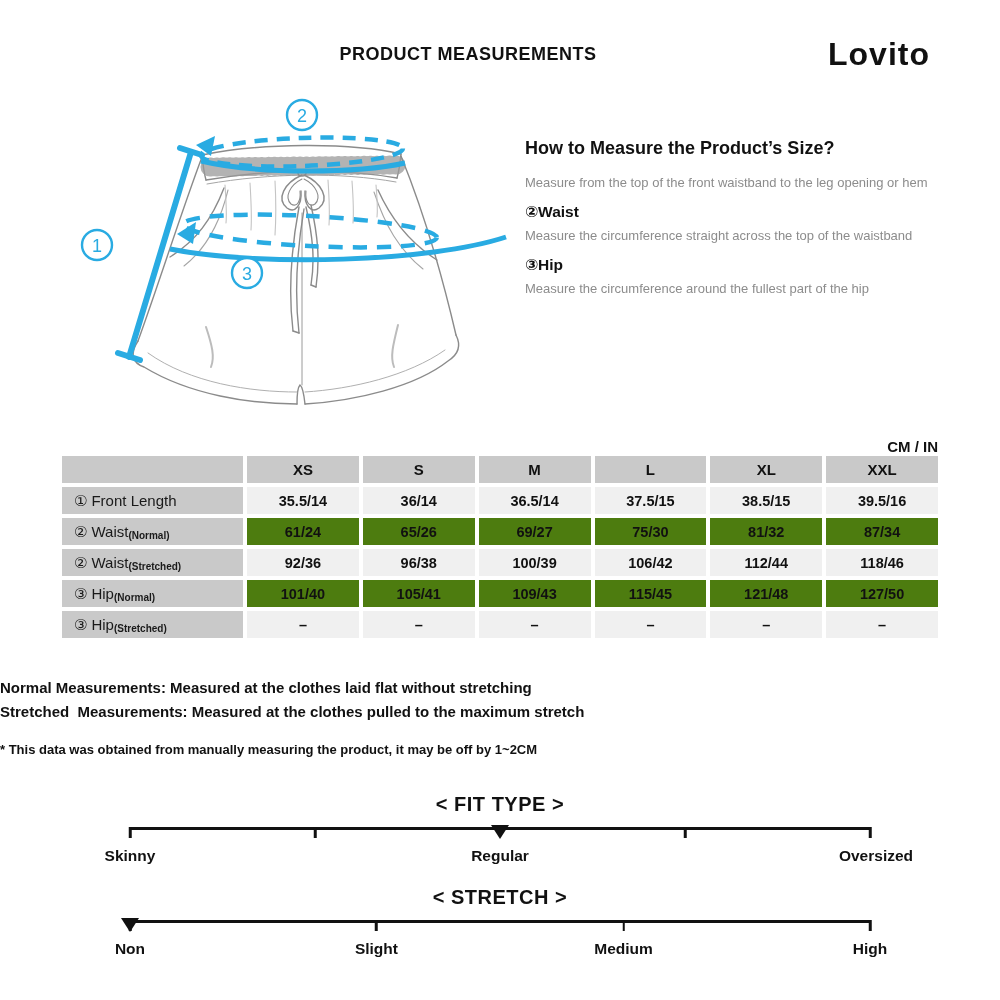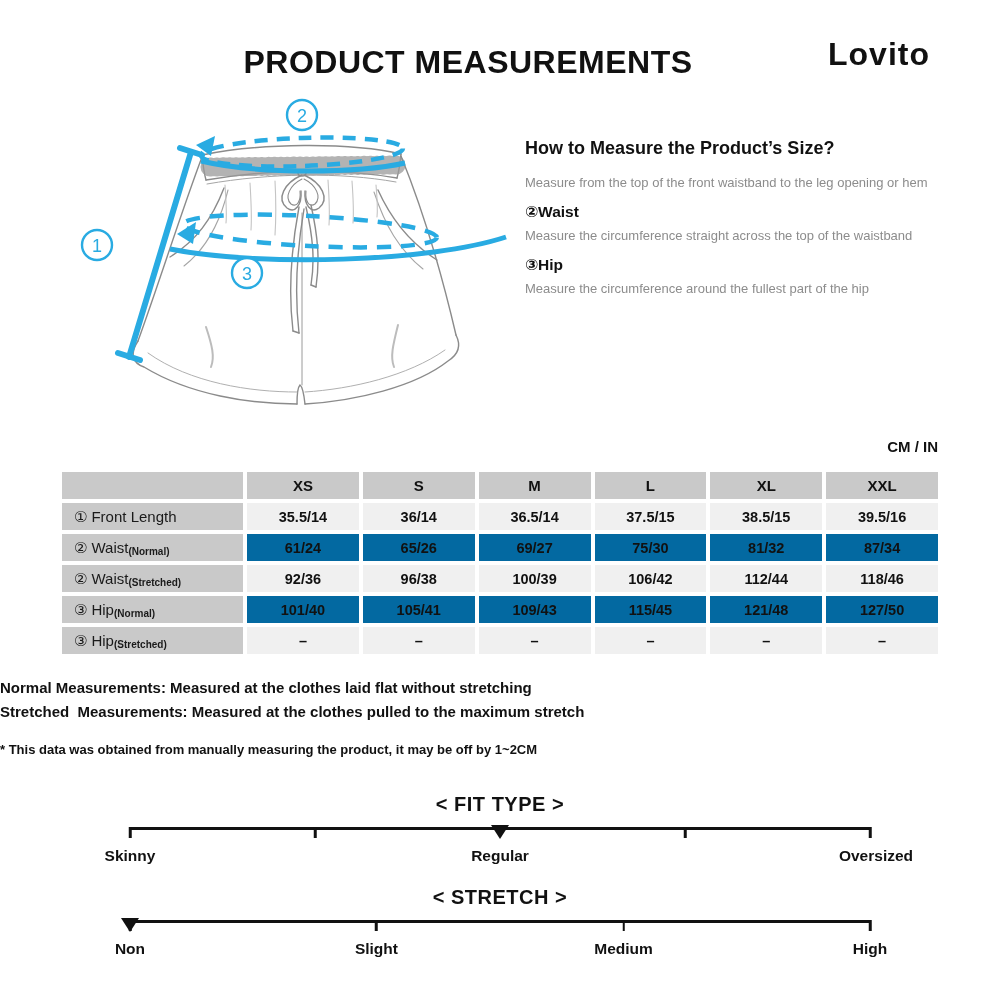--- a/index.html
+++ b/index.html
@@ -2,45 +2,45 @@
 <html><head>
 <meta charset="utf-8">
 <title>Product Measurements</title>
 <style>
   * { margin:0; padding:0; box-sizing:border-box; }
   html,body { background:#ffffff; }
   body { width:1000px; height:1000px; position:relative; overflow:hidden;
          font-family:"Liberation Sans","DejaVu Sans",sans-serif; color:#111; }
 
   .page-title { position:absolute; top:44px; left:0; width:936px; text-align:center;
-                font-size:32px; font-weight:800; letter-spacing:.5px; color:#111; }
+                font-size:18px; font-weight:800; letter-spacing:.5px; color:#111; }
   .brand { position:absolute; top:36px; right:70px; font-size:32px; font-weight:800;
            letter-spacing:1px; color:#111; }
 
   .diagram { position:absolute; left:60px; top:95px; width:460px; height:330px; }
 
   .howto { position:absolute; left:525px; top:138px; width:460px; }
   .howto-heading { font-size:18px; font-weight:800; color:#111; margin-bottom:12px; }
   .howto-item-title { font-size:15.5px; font-weight:800; color:#111; margin-top:9px; }
   .howto-item-desc { font-size:13px; color:#8c8c8c; line-height:23px; margin-top:3px; }
 
   .units-label { position:absolute; top:438px; right:62px; font-size:15px; font-weight:800; }
 
-  .size-table { position:absolute; left:62px; top:472px; width:876px;
+  .size-table { position:absolute; left:62px; top:456px; width:876px;
                 display:grid; grid-template-columns:181px repeat(6,1fr);
                 gap:4px; }
   .size-table .cell { height:27px; display:flex; align-items:center; justify-content:center; }
   .cell.corner, .cell.col-head, .cell.row-label { background:#c9c9c9; }
   .cell.col-head { font-size:15px; font-weight:800; }
   .cell.row-label { justify-content:flex-start; padding-left:12px; font-size:15px; color:#1a1a1a; }
   .cell.row-label .circ { font-size:15px; margin-right:4px; }
   .cell.row-label .sub { font-size:10px; font-weight:700; align-self:flex-end; padding-bottom:4px; }
   .cell.value { font-size:14.5px; font-weight:800; }
   .cell.value.odd { background:#f0f0f0; }
-  .cell.value.even { background:#0369a1; }
+  .cell.value.even { background:#4d7c0f; }
 
   .notes { position:absolute; top:676px; left:0; width:1000px; text-align:left; }
   .note-line { font-size:15px; font-weight:700; line-height:24px; color:#111; white-space:pre-wrap; }
   .note-disclaimer { margin-top:18px; font-size:13px; font-weight:700; color:#111; }
 
   .scale-block { position:absolute; left:0; width:1000px; }
   .scale-block.fit { top:793px; }
   .scale-block.stretch { top:886px; }
   .scale-title { text-align:center; font-size:20px; font-weight:800; letter-spacing:.5px; }
   .scale-bar { position:relative; width:740px; margin:11px auto 0; height:13px; }

